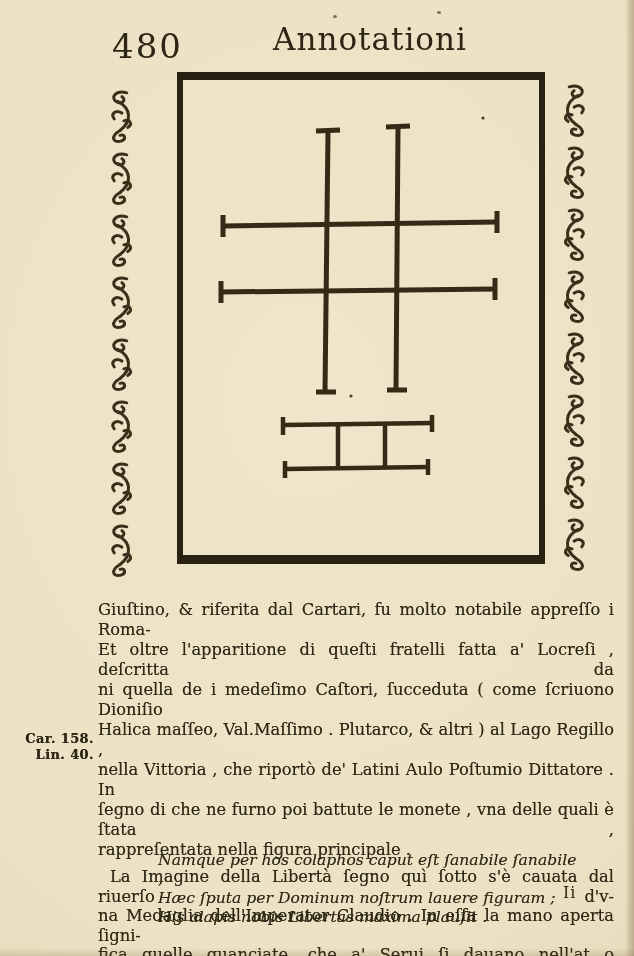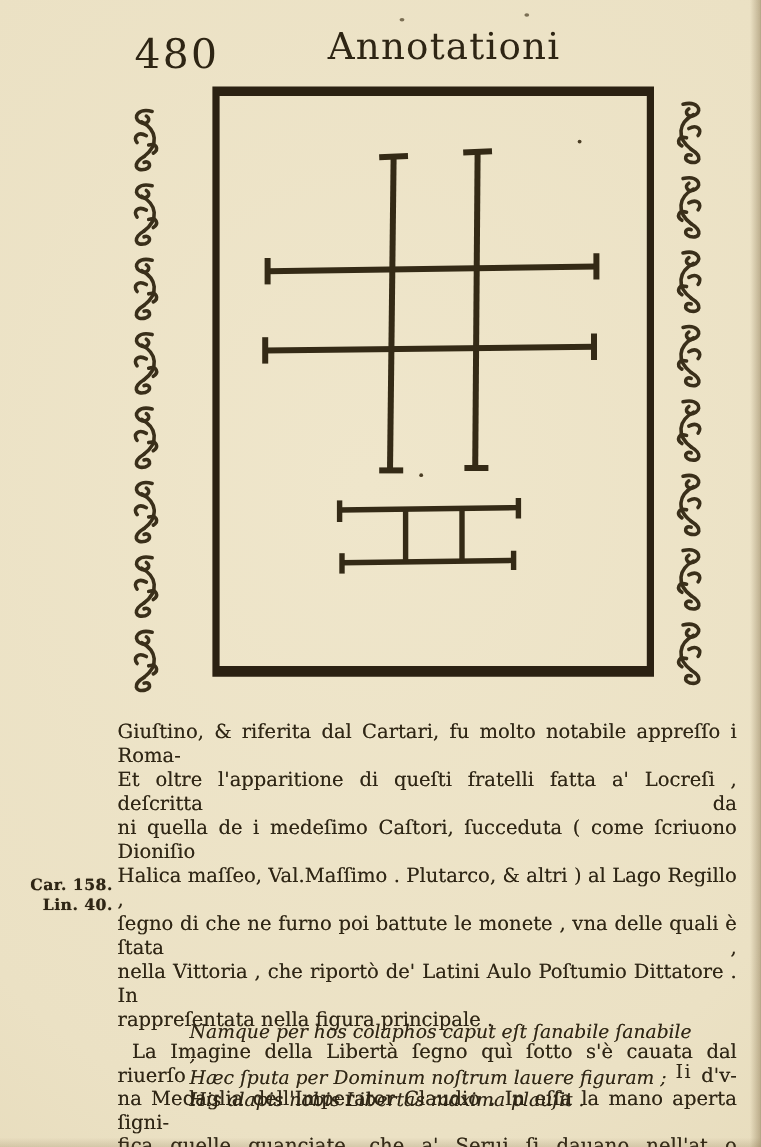--- a/index.html
+++ b/index.html
@@ -169,22 +169,22 @@
     <div>Car. 158.</div>
     <div>Lin. 40.</div>
   </div>
 
   <div class="bodytext">
     <div class="para1">
       <div class="tline">Giuſtino, &amp; riferita dal Cartari, fu molto notabile appreſſo i Roma-</div>
       <div class="tline">Et oltre l'apparitione di queſti fratelli fatta a' Locreſi , deſcritta da</div>
       <div class="tline">ni quella de i medeſimo Caſtori, ſucceduta ( come ſcriuono Dioniſio</div>
       <div class="tline">Halica maſſeo, Val.Maſſimo .  Plutarco, &amp; altri ) al Lago Regillo ,</div>
+      <div class="tline">nella Vittoria , che riportò de' Latini Aulo Poſtumio Dittatore .  In</div>
       <div class="tline">ſegno di che ne furno poi battute le monete , vna delle quali è ſtata ,</div>
-      <div class="tline">nella Vittoria , che riportò de' Latini Aulo Poſtumio Dittatore .  In</div>
       <div class="tline last">rappreſentata nella figura principale .</div>
     </div>
     <div class="para2">
       <div class="tline indent">La Imagine della Libertà ſegno quì ſotto s'è cauata dal riuerſo d'v-</div>
       <div class="tline">na Medaglia dell'Imperator Claudio .  In eſſa la mano aperta ſigni-</div>
       <div class="tline">fica quelle guanciate, che a' Serui ſi dauano nell'at o medeſimo di far-</div>
 
     </div>
   </div>
 

